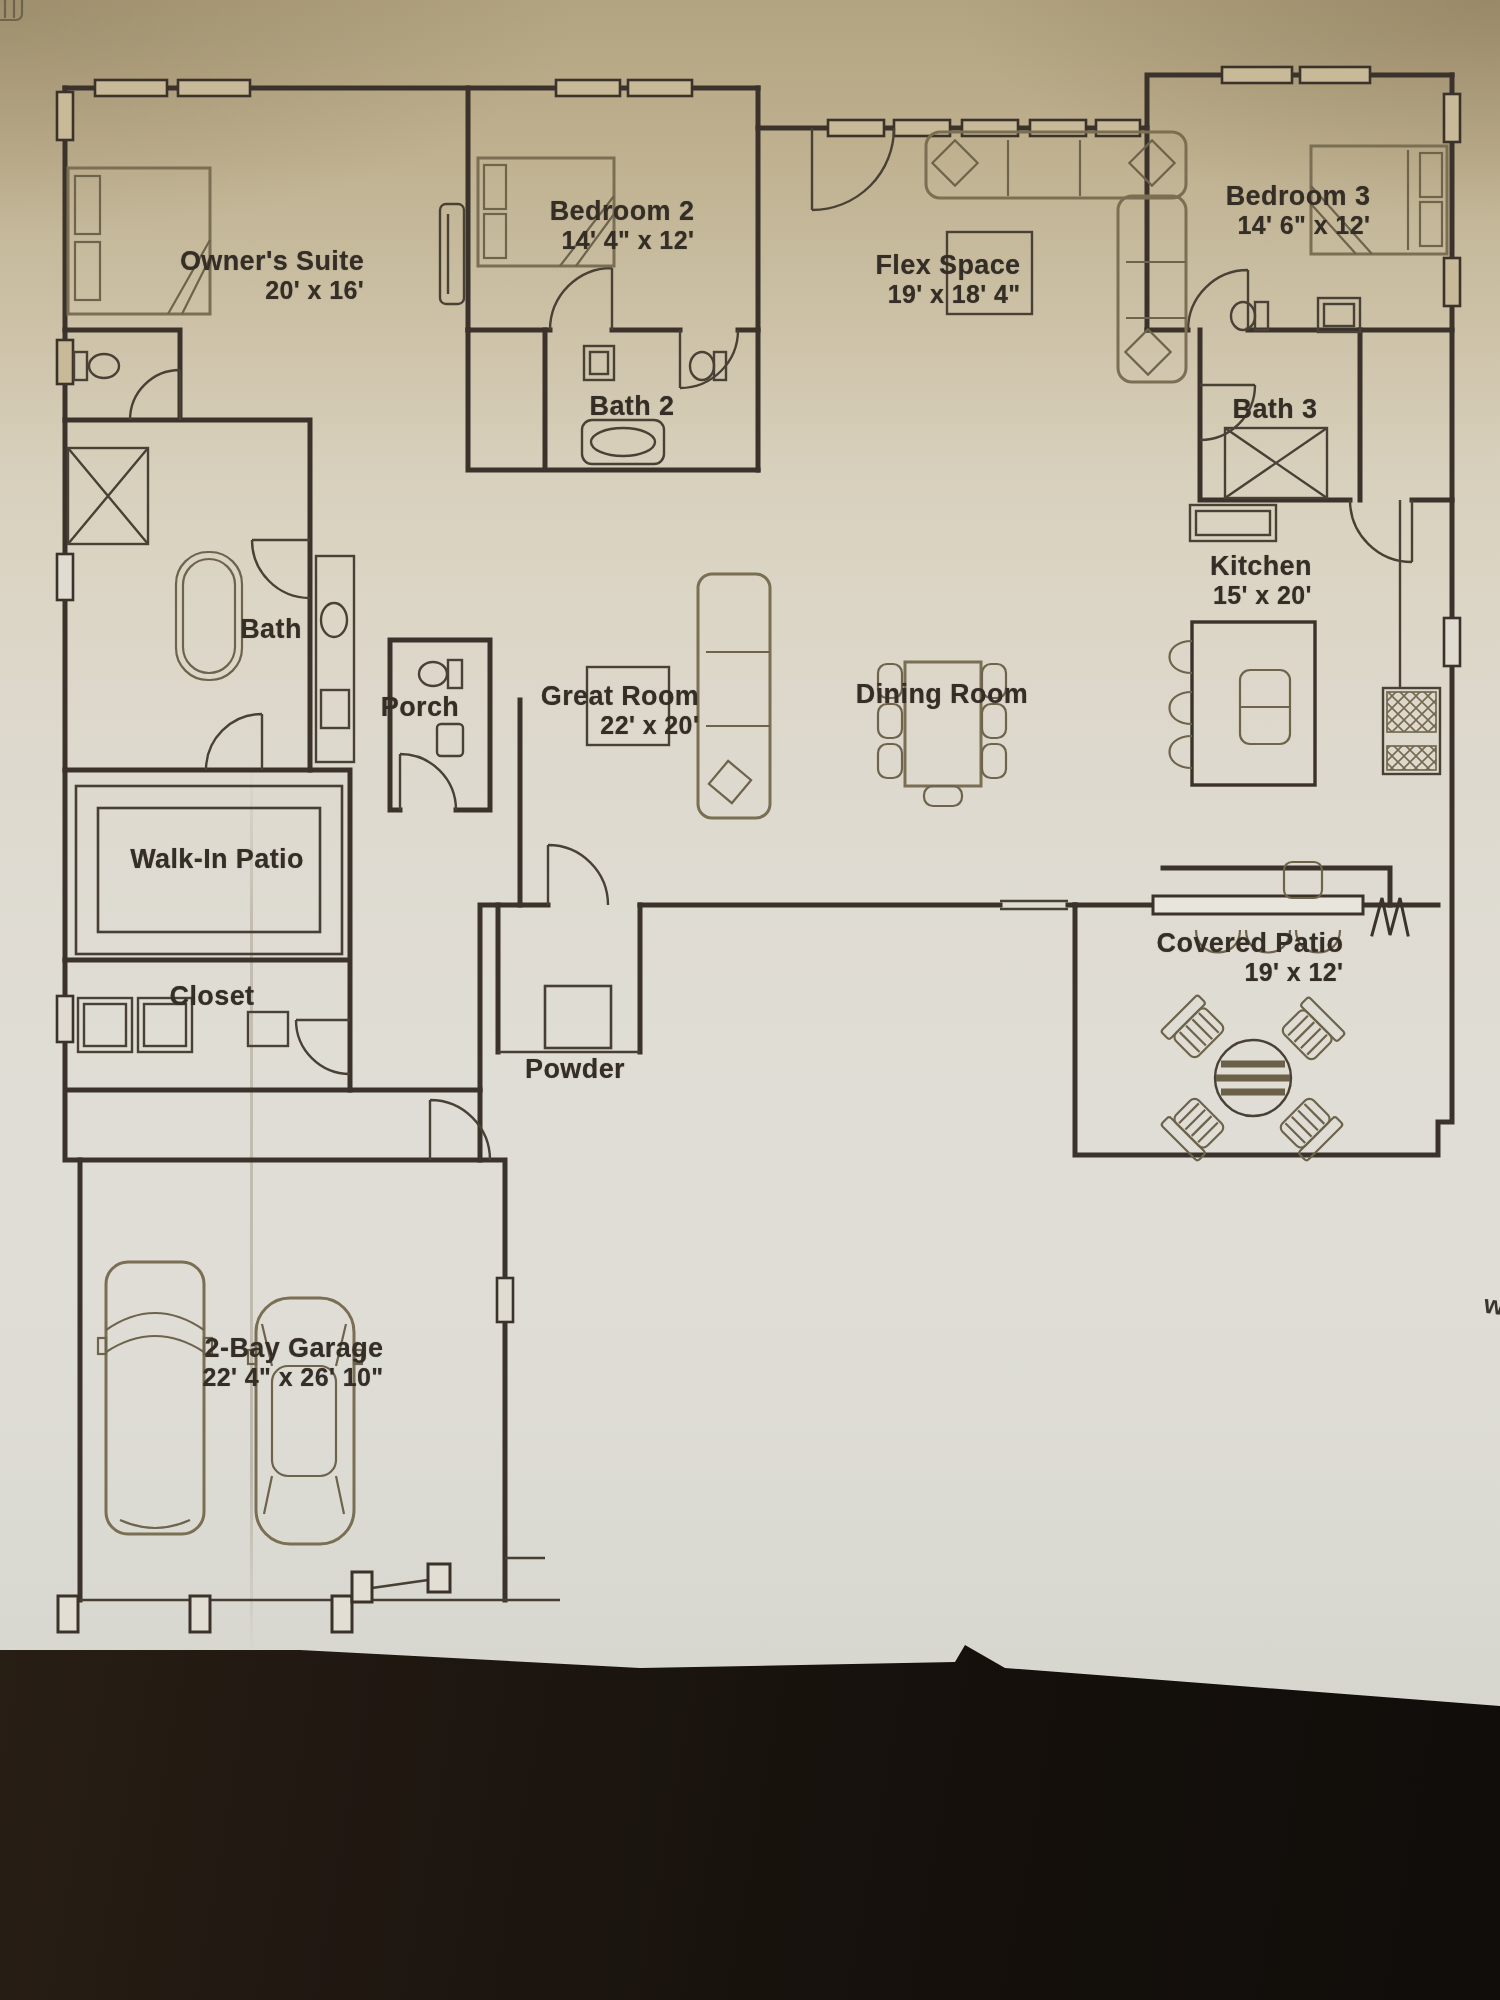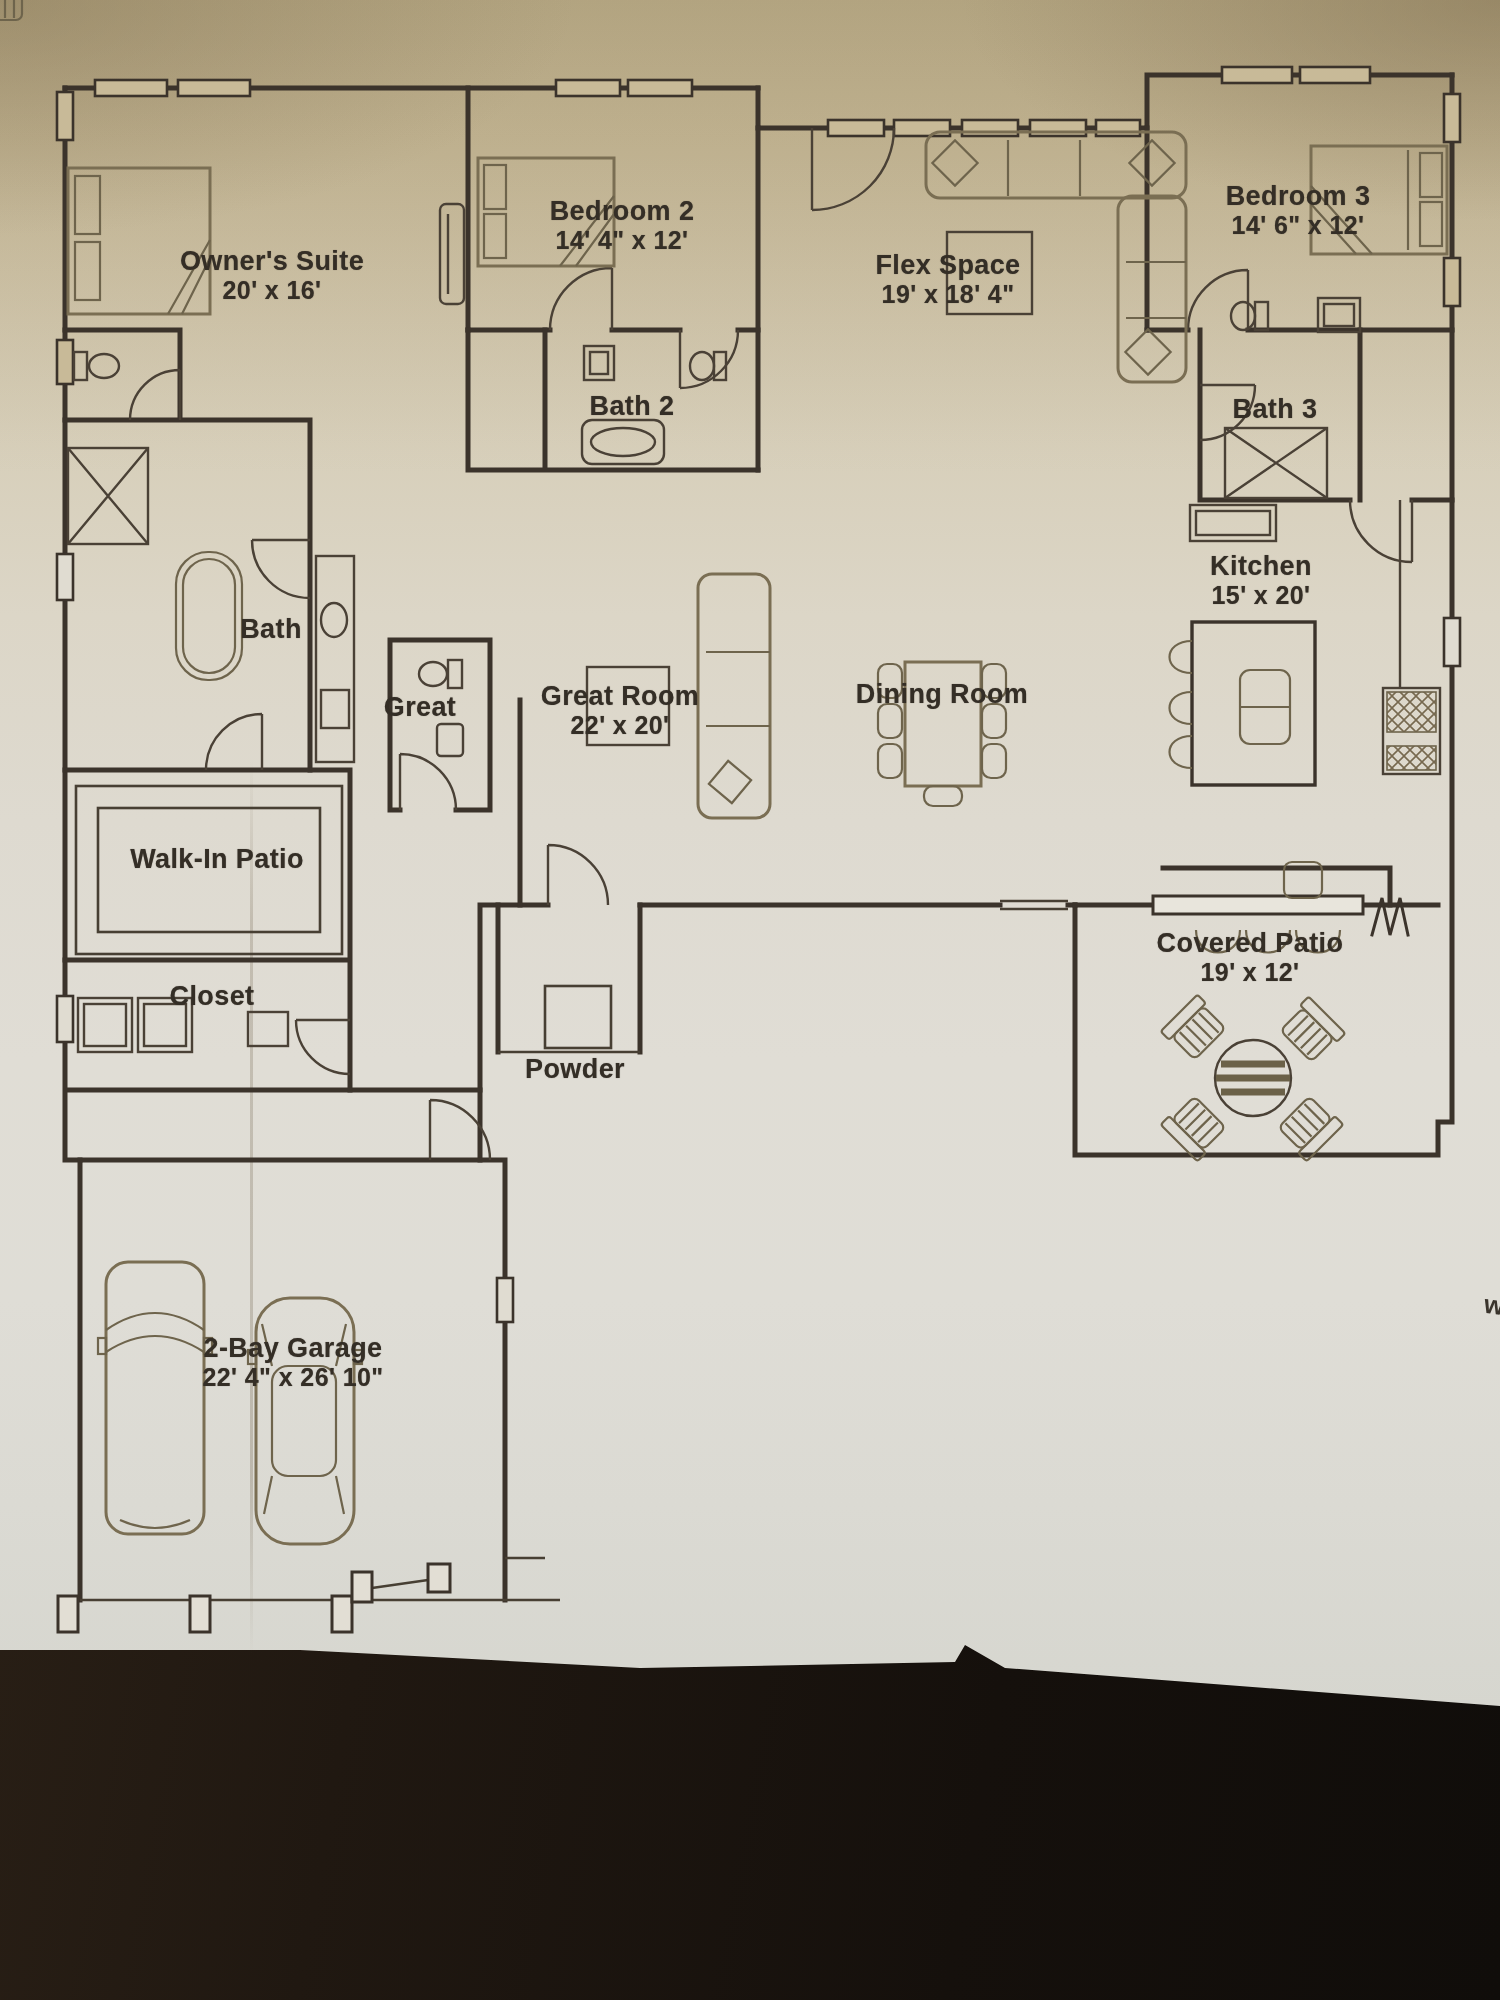--- a/index.html
+++ b/index.html
@@ -20,21 +20,21 @@
   svg.plan{position:absolute;left:0;top:0;}
   .wall{stroke:#3b332b;stroke-width:5;fill:none;stroke-linecap:square;}
   .thin{stroke:#473f33;stroke-width:2.6;fill:none;}
   .fixt{stroke:#4a4136;stroke-width:2.4;fill:none;}
   .furn{stroke:#7a6e53;stroke-width:3;fill:none;}
   .furn2{stroke:#6e644c;stroke-width:2.2;fill:none;}
   .winT{fill:#c8ba98;stroke:#3b332b;stroke-width:2.6;}
   .winB{fill:#e0dcd1;stroke:#3b332b;stroke-width:2.6;}
   .bar{fill:#e8e5dc;stroke:#3b332b;stroke-width:3;}
   .post{fill:#e2ded4;stroke:#3b332b;stroke-width:3;}
-  .room-label{position:absolute;transform:translateX(-50%);text-align:center;color:#342e26;
+  .room-label{position:absolute;transform:translateX(-50%);text-align:right;color:#342e26;
          font-weight:700;white-space:nowrap;line-height:1.12;
          text-shadow:0 0 1px rgba(52,46,38,.55);}
   .room-label .nm{display:block;font-size:27px;letter-spacing:.4px;}
   .room-label .dm{display:block;font-size:25px;letter-spacing:.4px;}
   .edge-mark{position:absolute;left:1484px;top:1290px;font-size:26px;font-weight:700;
          color:#3a342c;transform:rotate(8deg);}
 </style>
 </head>
 <body>
 
@@ -316,21 +316,21 @@
       <span class="nm">Bath 3</span>
     </div>
   <div class="room-label" style="left:1261px;top:551px">
       <span class="nm">Kitchen</span>
       <span class="dm">15' x 20'</span>
     </div>
   <div class="room-label" style="left:271px;top:614px">
       <span class="nm">Bath</span>
     </div>
   <div class="room-label" style="left:420px;top:692px">
-      <span class="nm">Great</span>
+      <span class="nm">Porch</span>
     </div>
   <div class="room-label" style="left:620px;top:681px">
       <span class="nm">Great Room</span>
       <span class="dm">22' x 20'</span>
     </div>
   <div class="room-label" style="left:942px;top:679px">
       <span class="nm">Dining Room</span>
     </div>
   <div class="room-label" style="left:217px;top:844px">
       <span class="nm">Walk-In Patio</span>

